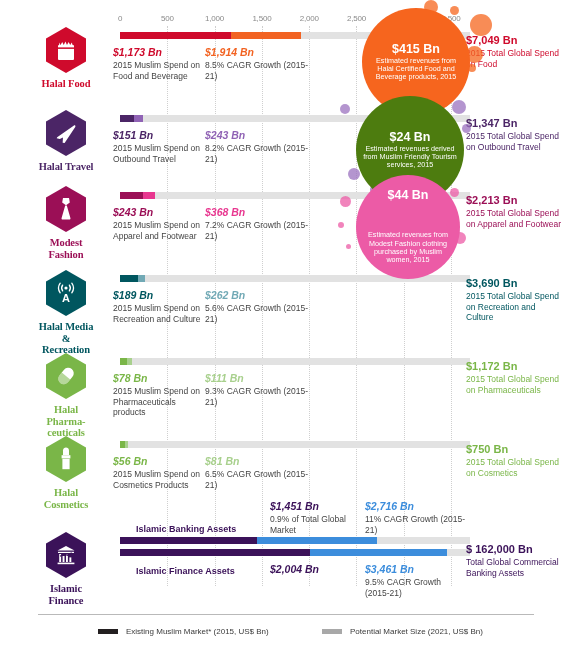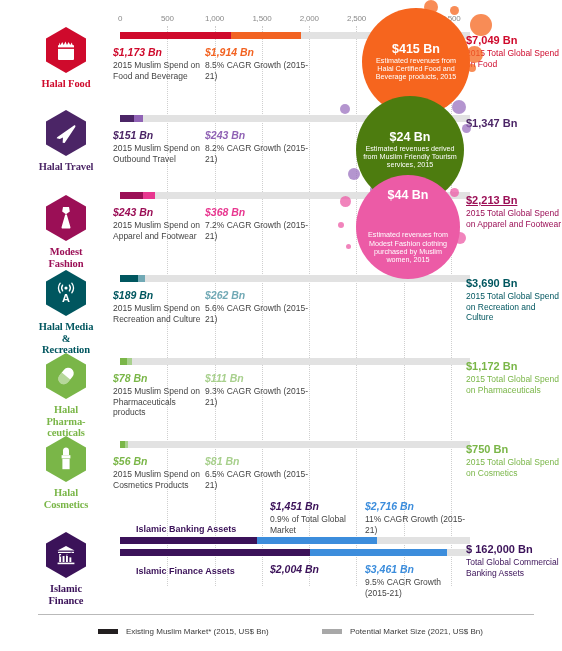--- a/index.html
+++ b/index.html
@@ -157,24 +157,25 @@
         <div class="metric" style="left: 113px; top: 129px; width: 92px;">
           <div class="big" style="color: rgb(75, 37, 102);">$151 Bn</div>
           <div class="desc">2015 Muslim Spend on Outbound Travel</div>
         </div>
         <div class="metric" style="left: 205px; top: 129px; width: 110px;">
           <div class="big" style="color: rgb(144, 99, 181);">$243 Bn</div>
           <div class="desc">8.2% CAGR Growth (2015-21)</div>
         </div>
         <div class="right-total" style="top: 117px;">
           <div class="big" style="color: rgb(75, 37, 102);">$1,347 Bn</div>
-        </div>
-      </div>
-      <div class="row" style="top: 0px;">
-        <div class="hexwrap" style="top: 195px;">
+          <div class="desc" style="color: rgb(75, 37, 102);">2015 Total Global Spend on Outbound Travel</div>
+        </div>
+      </div>
+      <div class="row" style="top: 0px;">
+        <div class="hexwrap" style="top: 186px;">
           <div class="hex" style="background: rgb(155, 15, 86); color: rgb(155, 15, 86);">
             <svg width="20" height="26" viewBox="0 0 20 26">
               <path d="M7 2 h6 l.8 4.5 -3.8 2.8 -3.8-2.8 z" fill="#fff"></path>
               <path d="M9.2 9.6 h1.6 l3.6 12.4 c.3 1-.3 1.6-1.2 1.6 H6.8 c-.9 0-1.5-.6-1.2-1.6 z" fill="#fff"></path>
             </svg>
           </div>
           <div class="cat-label" style="color: rgb(155, 15, 86);">Modest<br>Fashion</div>
         </div>
         <div class="bar-track" style="left: 120px; width: 350px; top: 192px;">
           <div class="bar-seg" style="left: 0px; width: 34.8108px; background: rgb(232, 54, 143);"></div>
@@ -182,21 +183,21 @@
         </div>
         <div class="metric" style="left: 113px; top: 206px; width: 92px;">
           <div class="big" style="color: rgb(155, 15, 86);">$243 Bn</div>
           <div class="desc">2015 Muslim Spend on Apparel and Footwear</div>
         </div>
         <div class="metric" style="left: 205px; top: 206px; width: 110px;">
           <div class="big" style="color: rgb(232, 54, 143);">$368 Bn</div>
           <div class="desc">7.2% CAGR Growth (2015-21)</div>
         </div>
         <div class="right-total" style="top: 194px;">
-          <div class="big" style="color: rgb(155, 15, 86); text-decoration: underline;">$2,213 Bn</div>
+          <div class="big" style="color: rgb(155, 15, 86);">$2,213 Bn</div>
           <div class="desc" style="color: rgb(155, 15, 86);">2015 Total Global Spend on Apparel and Footwear</div>
         </div>
       </div>
       <div class="row" style="top: 0px;">
         <div class="hexwrap" style="top: 270px;">
           <div class="hex" style="background: rgb(0, 86, 95); color: rgb(0, 86, 95);">
             <svg width="24" height="24" viewBox="0 0 24 24">
               <circle cx="12" cy="7" r="1.6" fill="#fff"></circle>
               <path d="M8.6 4.2a5 5 0 0 0 0 5.6" stroke="#fff" stroke-width="1.4" fill="none" stroke-linecap="round"></path>
               <path d="M15.4 4.2a5 5 0 0 1 0 5.6" stroke="#fff" stroke-width="1.4" fill="none" stroke-linecap="round"></path>

